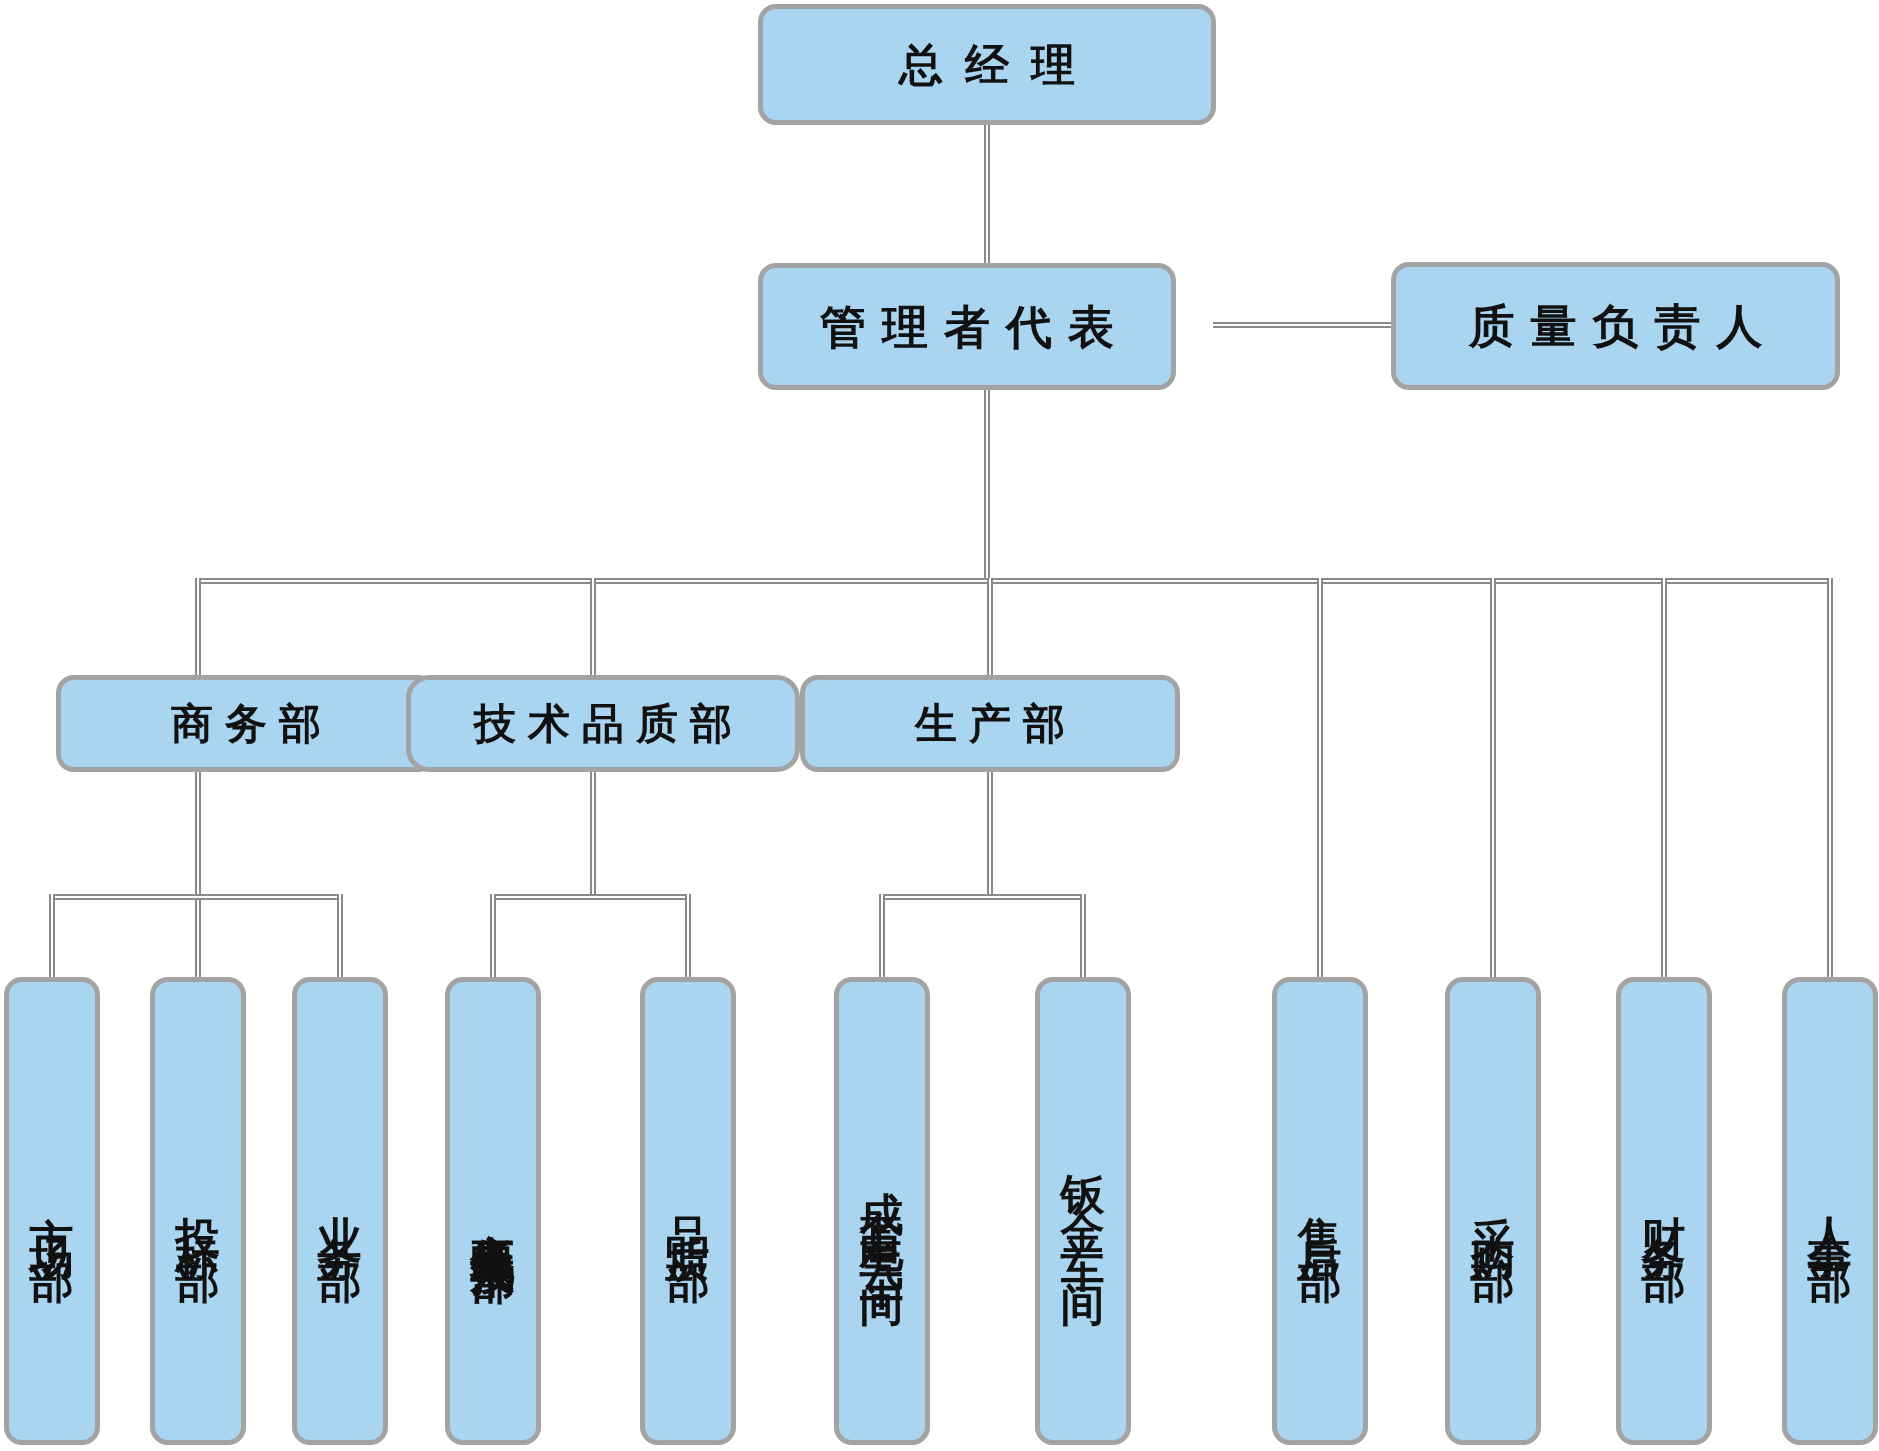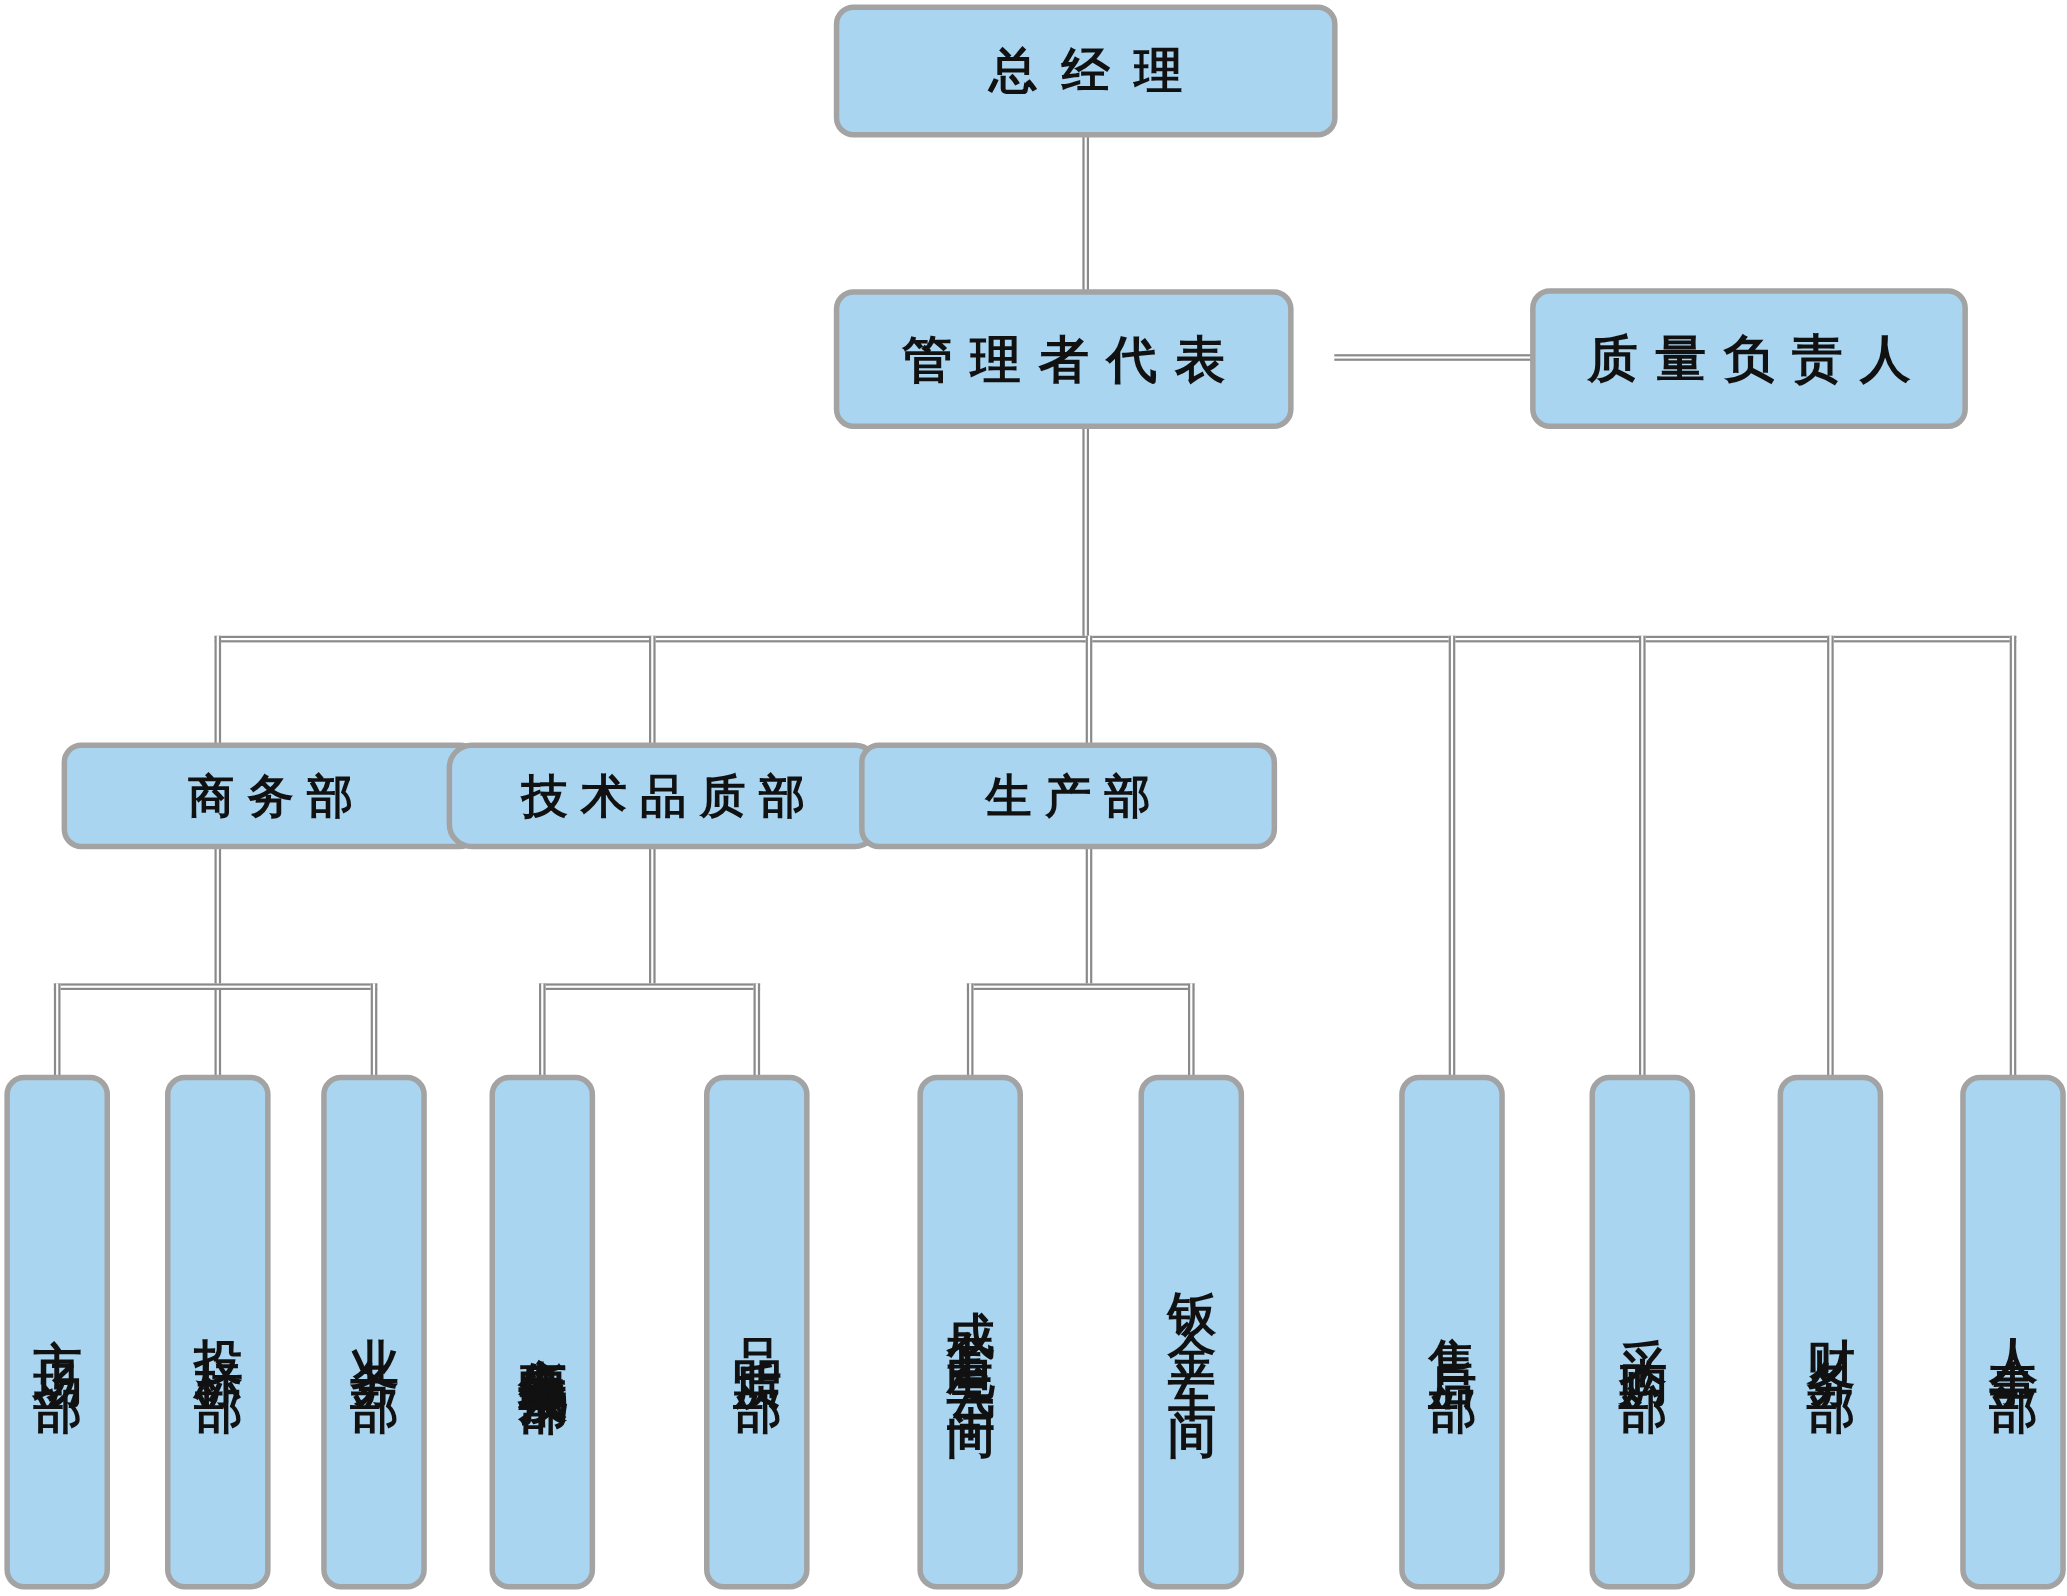--- a/index.html
+++ b/index.html
@@ -97,31 +97,31 @@
   <div class="ev" style="left:879px;top:894px;height:86px;"></div>
   <div class="ev" style="left:1080px;top:894px;height:86px;"></div>
 
   <div class="node lvl1" style="left:758px;top:4px;width:458px;height:121px;">
     <span>总经理</span>
   </div>
 
   <div class="node lvl2" style="left:758px;top:263px;width:418px;height:127px;">
     <span>管理者代表</span>
   </div>
-  <div class="node lvl2" style="left:1391px;top:262px;width:398px;height:128px;">
+  <div class="node lvl2" style="left:1391px;top:262px;width:449px;height:128px;">
     <span>质量负责人</span>
   </div>
 
   <div class="node lvl3" style="left:8px;top:675px;width:380px;height:97px;margin-left:48px;">
     <span>商务部</span>
   </div>
   <div class="node lvl3" style="left:406px;top:675px;width:394px;height:97px;border-radius:23px;">
     <span>技术品质部</span>
   </div>
-  <div class="node lvl3" style="left:781px;top:675px;width:380px;height:97px;">
+  <div class="node lvl3" style="left:800px;top:675px;width:380px;height:97px;">
     <span>生产部</span>
   </div>
 
   <div class="node vbox sp3" style="left:4px;top:977px;width:96px;height:468px;">
     <span>市场部</span>
   </div>
   <div class="node vbox sp3" style="left:150px;top:977px;width:96px;height:468px;">
     <span>投标部</span>
   </div>
   <div class="node vbox sp3" style="left:292px;top:977px;width:96px;height:468px;">

